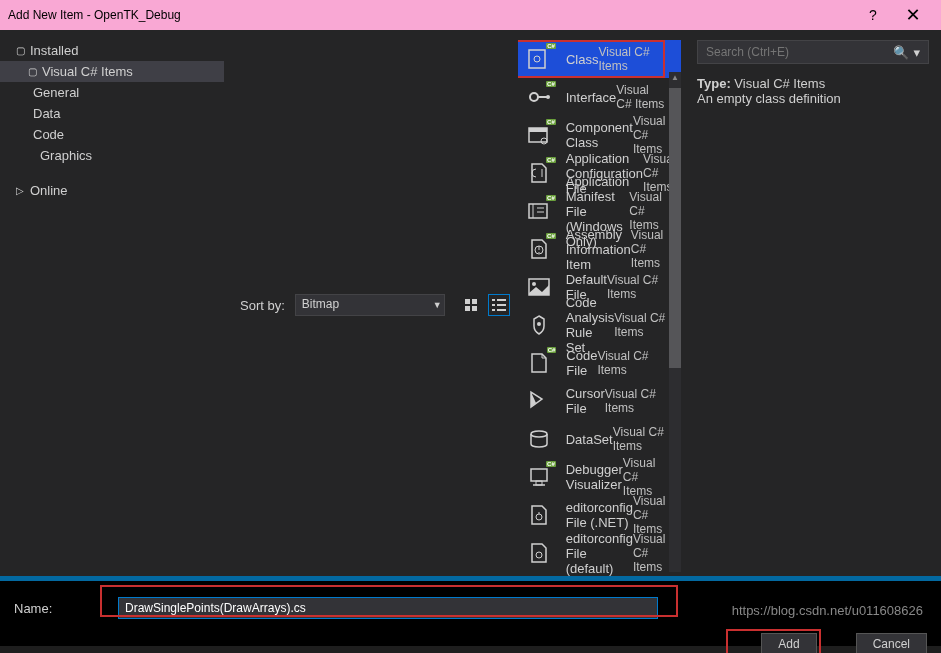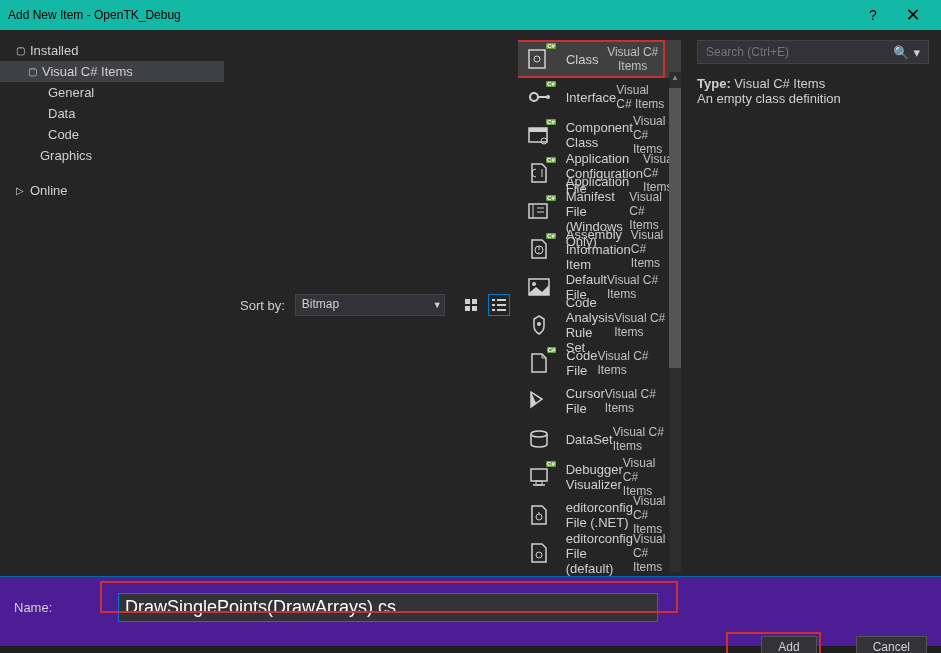--- a/index.html
+++ b/index.html
@@ -1,69 +1,69 @@
 <!DOCTYPE html>
 <html><head>
   <meta charset="utf-8">
   <style>
     * { margin: 0; padding: 0; box-sizing: border-box; font-family: "Segoe UI", Arial, sans-serif; }
     body { width: 941px; height: 653px; background: #1e1e1e; color: #d0d0d0; overflow: hidden; }
     
-    .titlebar { height: 30px; background: #14b8a6; display: flex; align-items: center; padding: 0 8px; color: #000; font-size: 12px; }
+    .titlebar { height: 30px; background: #f9a8d4; display: flex; align-items: center; padding: 0 8px; color: #000; font-size: 12px; }
     .titlebar-title { flex: 1; }
     .titlebar-btn { width: 40px; text-align: center; font-size: 14px; cursor: pointer; }
     .titlebar-close { font-size: 18px; }
     
     .main { display: flex; height: 546px; background: #252526; }
     
     .sidebar { width: 224px; padding: 10px 0; background: #252526; font-size: 13px; }
     .tree-item { padding: 3px 8px 3px 16px; display: flex; align-items: center; cursor: pointer; }
     .tree-caret { width: 12px; font-size: 10px; margin-right: 2px; }
     .tree-item.level1 { padding-left: 28px; }
-    .tree-item.level2 { padding-left: 48px; align-items: flex-end; }
+    .tree-item.level2 { padding-left: 33px; align-items: flex-end; }
     .tree-item.selected { background: #3f3f46; }
     
     .center { flex: 1; display: flex; flex-direction: row; padding: 10px 4px 0 16px; position: relative; }
     .sortbar { display: flex; align-items: center; gap: 6px; font-size: 13px; margin-bottom: 6px; padding-right: 8px; }
     .sortbar-label { margin-right: 4px; }
     .sortbar-select { background: #333337; border: 1px solid #434346; color: #d0d0d0; padding: 2px 6px; font-size: 12px; width: 150px; height: 22px; }
     .sortbar-caret { font-size: 9px; margin-left: -18px; margin-right: 12px; }
     .view-btn { width: 22px; height: 22px; display: flex; align-items: center; justify-content: center; cursor: pointer; }
     .view-btn.active { border: 1px solid #007acc; }
     .grid-icon { display: grid; grid-template-columns: 5px 5px; grid-template-rows: 5px 5px; gap: 2px; }
     .grid-icon span { background: #d0d0d0; }
     .list-icon-svg { width: 14px; height: 14px; }
     
     .item-list { flex: 1; overflow-y: auto; position: relative; }
     .list-inner { position: relative; }
     .item-row { display: flex; align-items: center; padding: 6px 14px 6px 8px; cursor: pointer; font-size: 13px; height: 38px; }
-    .item-row.selected { background: #404040; text-align: center; }
+    .item-row.selected { background: #1d4ed8; }
     .item-icon { width: 32px; height: 28px; margin-right: 14px; display: flex; align-items: center; justify-content: center; position: relative; }
     .item-label { flex: 1; }
     .item-category { color: #c0c0c0; font-size: 12px; }
     .cs-badge { position: absolute; top: -2px; right: -4px; background: #6a9f3c; color: #fff; font-size: 6px; padding: 0 1px; border-radius: 1px; font-weight: bold; }
     
     .scrollbar { position: absolute; right: 4px; top: 42px; bottom: 4px; width: 12px; background: #2d2d30; }
     .scroll-thumb { background: #555558; width: 100%; height: 280px; margin-top: 4px; }
     .scroll-arrow { font-size: 8px; text-align: center; color: #888; height: 12px; line-height: 12px; }
     
     .highlight-red { position: absolute; border: 2px solid #c93030; pointer-events: none; z-index: 10; }
     
     .rightpane { width: 256px; padding: 10px 12px; font-size: 13px; }
     .searchbox { display: flex; align-items: center; background: #333337; border: 1px solid #434346; margin-bottom: 12px; height: 24px; }
     .search-input { flex: 1; background: transparent; border: none; color: #999; padding: 2px 8px; font-size: 12px; outline: none; }
     .search-icon { padding: 0 8px; font-size: 13px; }
     .type-row { }
     .type-label { font-weight: bold; }
     .desc { color: #d0d0d0; }
     
-    .footer { height: 70px; background: #4c1d95; border-top: 1px solid #0369a1; padding: 16px 14px 12px 14px; position: relative; }
+    .footer { height: 70px; background: #000000; border-top: 5px solid #0369a1; padding: 16px 14px 12px 14px; position: relative; }
     .name-row { display: flex; align-items: center; font-size: 13px; }
     .name-label { width: 104px; }
-    .name-input { width: 540px; background: #333337; border: 1px solid #007acc; color: #fff; padding: 3px 6px; font-size: 18px; outline: none; }
+    .name-input { width: 540px; background: #333337; border: 1px solid #007acc; color: #fff; padding: 3px 6px; font-size: 12px; outline: none; }
     .btn-row { display: flex; justify-content: flex-end; gap: 8px; margin-top: 14px; }
     .btn { background: #333337; border: 1px solid #555; color: #d0d0d0; padding: 3px 16px; font-size: 12px; cursor: pointer; margin-left: 31px; }
     .watermark { position: absolute; right: 18px; bottom: 28px; color: #888; font-size: 13px; z-index: 5; }
     
     ::-webkit-scrollbar { width: 0; }
   </style>
 </head>
 <body>
 
 <div class="titlebar">
@@ -308,20 +308,21 @@
     <div class="desc">An empty class definition</div>
   </div>
 </div>
 
 <div class="footer">
   <div class="highlight-red" style="top:4px;left:100px;width:578px;height:32px;"></div>
   <div class="name-row">
     <span class="name-label">Name:</span>
     <input class="name-input" value="DrawSinglePoints(DrawArrays).cs" style="">
   </div>
+  <div class="watermark">https://blog.csdn.net/u011608626</div>
   <div class="btn-row">
     <div style="position:relative;">
       <div class="highlight-red" style="top:-4px;left:-4px;right:-4px;bottom:-4px;"></div>
       <button class="btn">Add</button>
     </div>
     <button class="btn">Cancel</button>
   </div>
 </div>
 
 </body></html>

